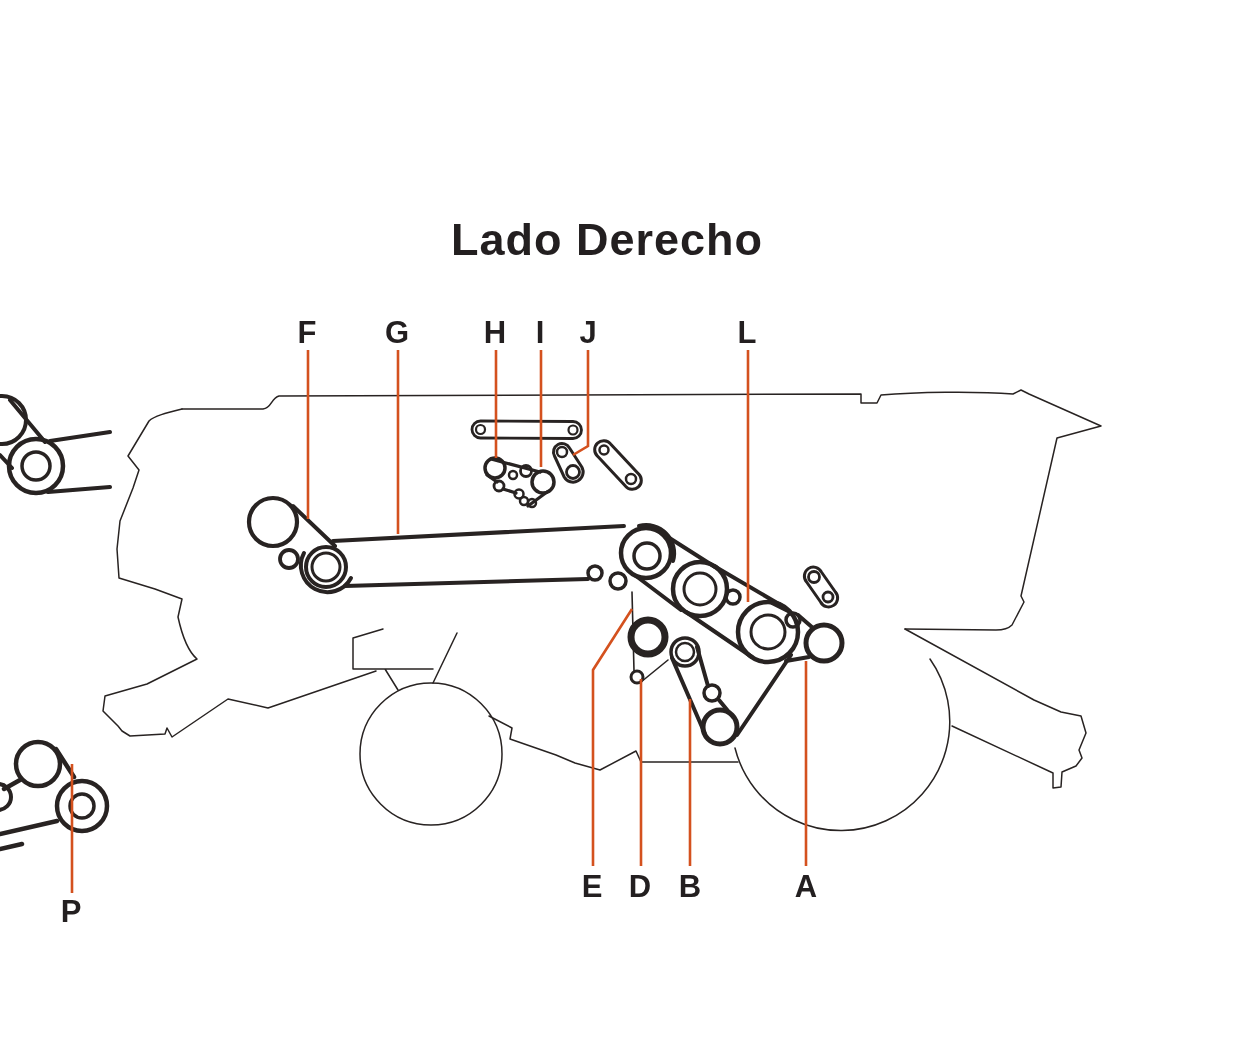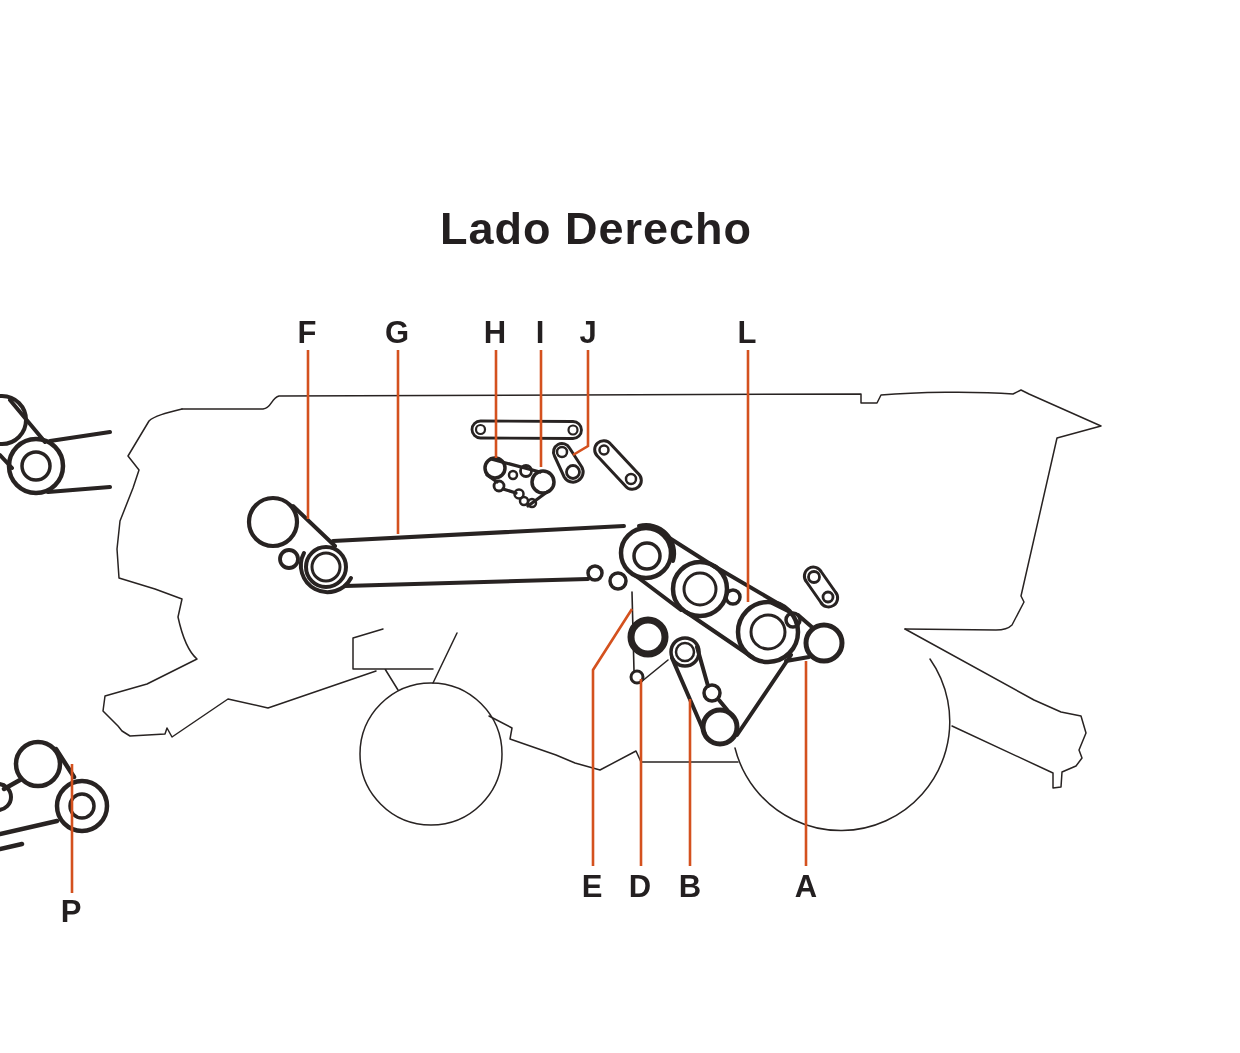--- a/index.html
+++ b/index.html
@@ -3,21 +3,21 @@
 <meta charset="utf-8">
 <style>
   html,body { margin:0; padding:0; }
   body { background:#ffffff; font-family:"Liberation Sans", sans-serif; }
   .stage {
     position:relative; width:1240px; height:1053px;
     background:var(--background,#fff); overflow:hidden;
   }
   .title {
     position:absolute; left:595px; top:228px; transform:translate(-50%,-50%);
-    margin:1px; font-size:45px; font-weight:bold; letter-spacing:1px;
+    margin:12px; font-size:45px; font-weight:bold; letter-spacing:1px;
     color:var(--label,#231f20); white-space:nowrap;
   }
   .lbl {
     position:absolute; transform:translate(-50%,-50%);
     font-size:31px; font-weight:bold; color:var(--label,#231f20);
     line-height:1; white-space:nowrap;
   }
   svg.art { position:absolute; left:0; top:0; }
   .thin  { stroke:var(--line,#282322); stroke-width:1.5; fill:none; stroke-linejoin:round; stroke-linecap:round; }
   .lead  { stroke:var(--leader,#d4511e); stroke-width:2.6; fill:none; }

